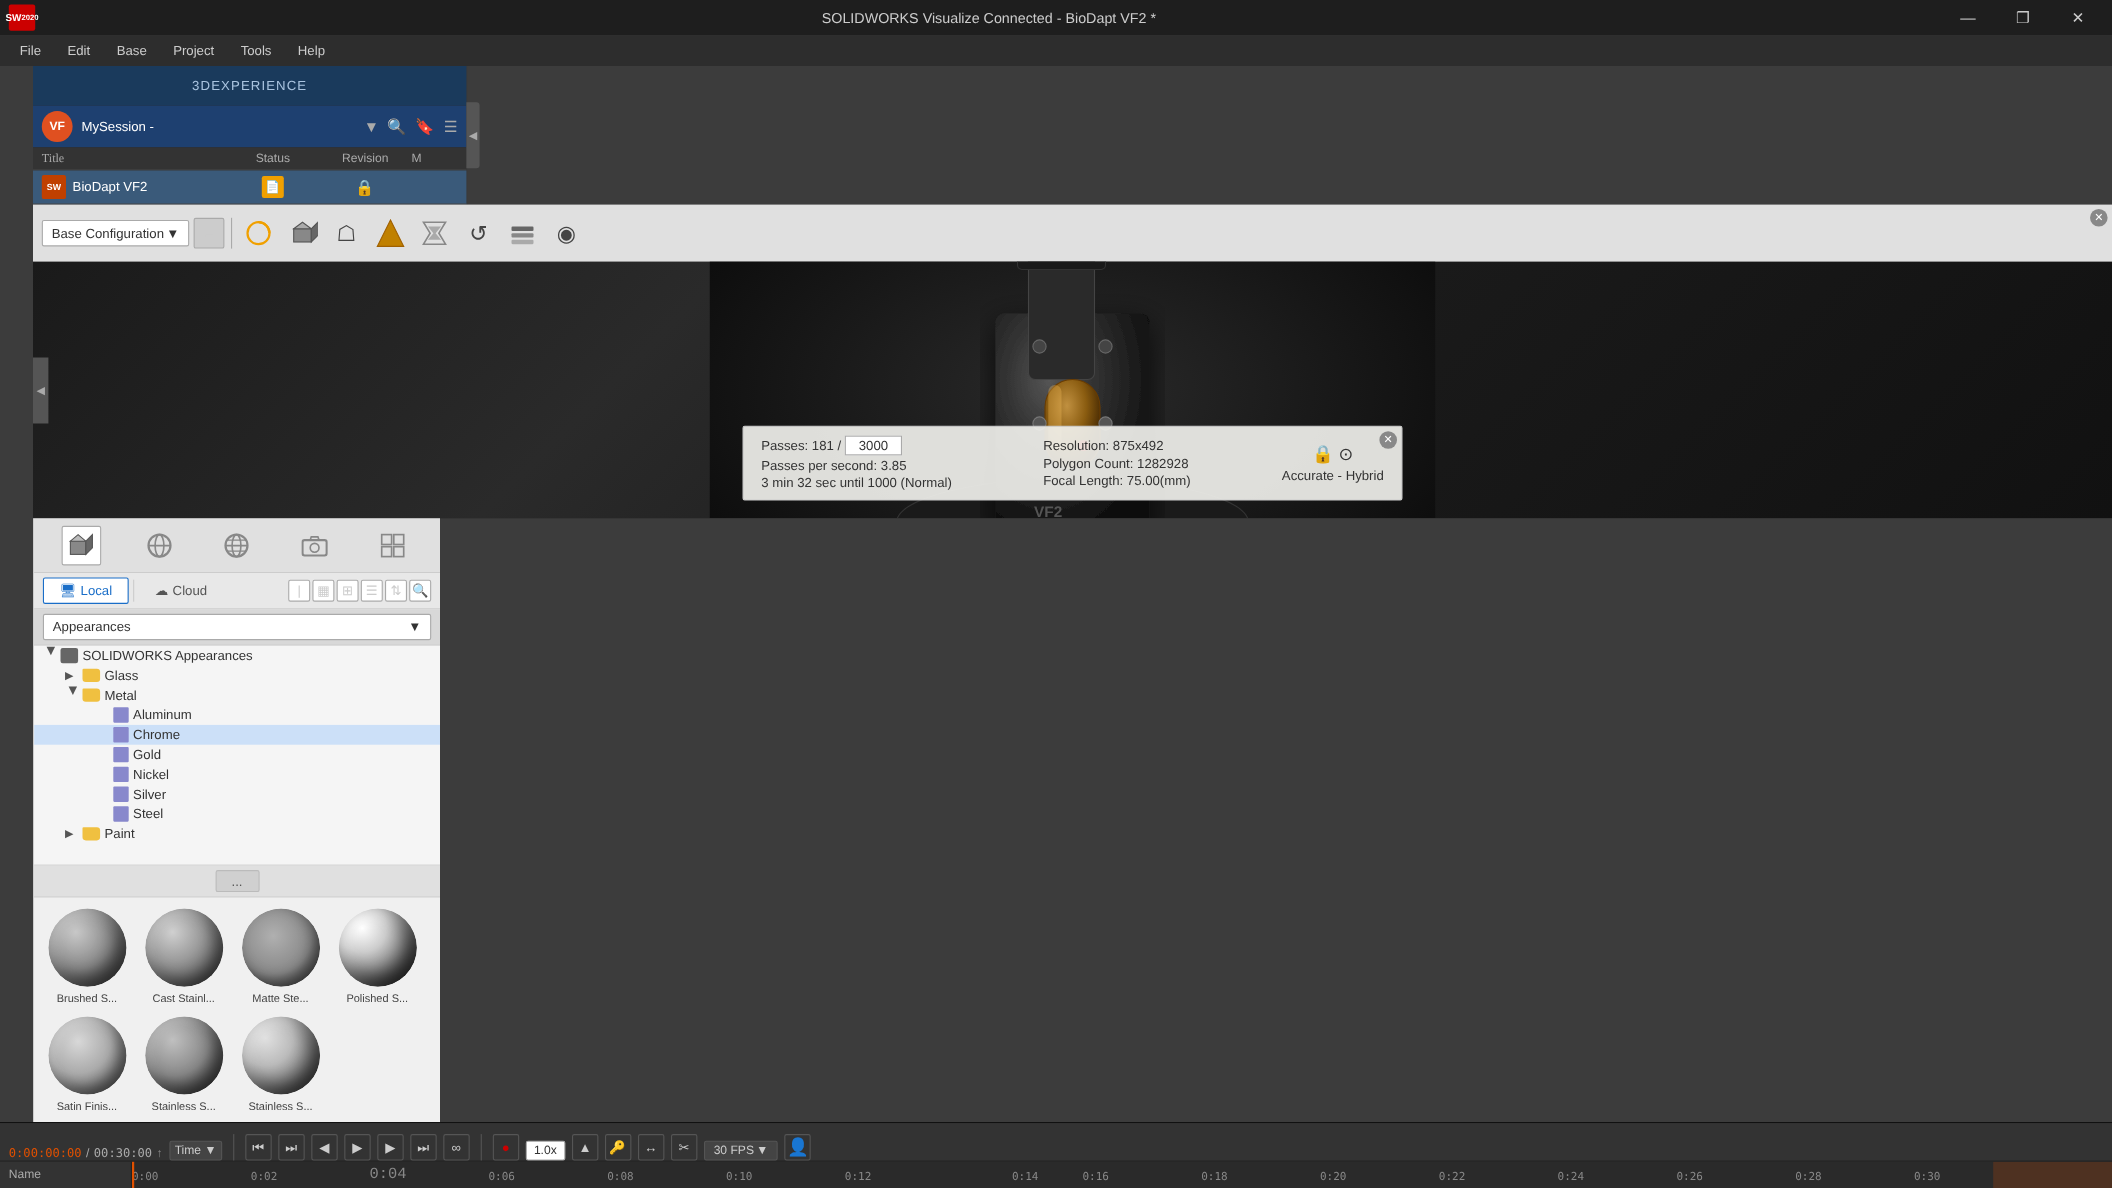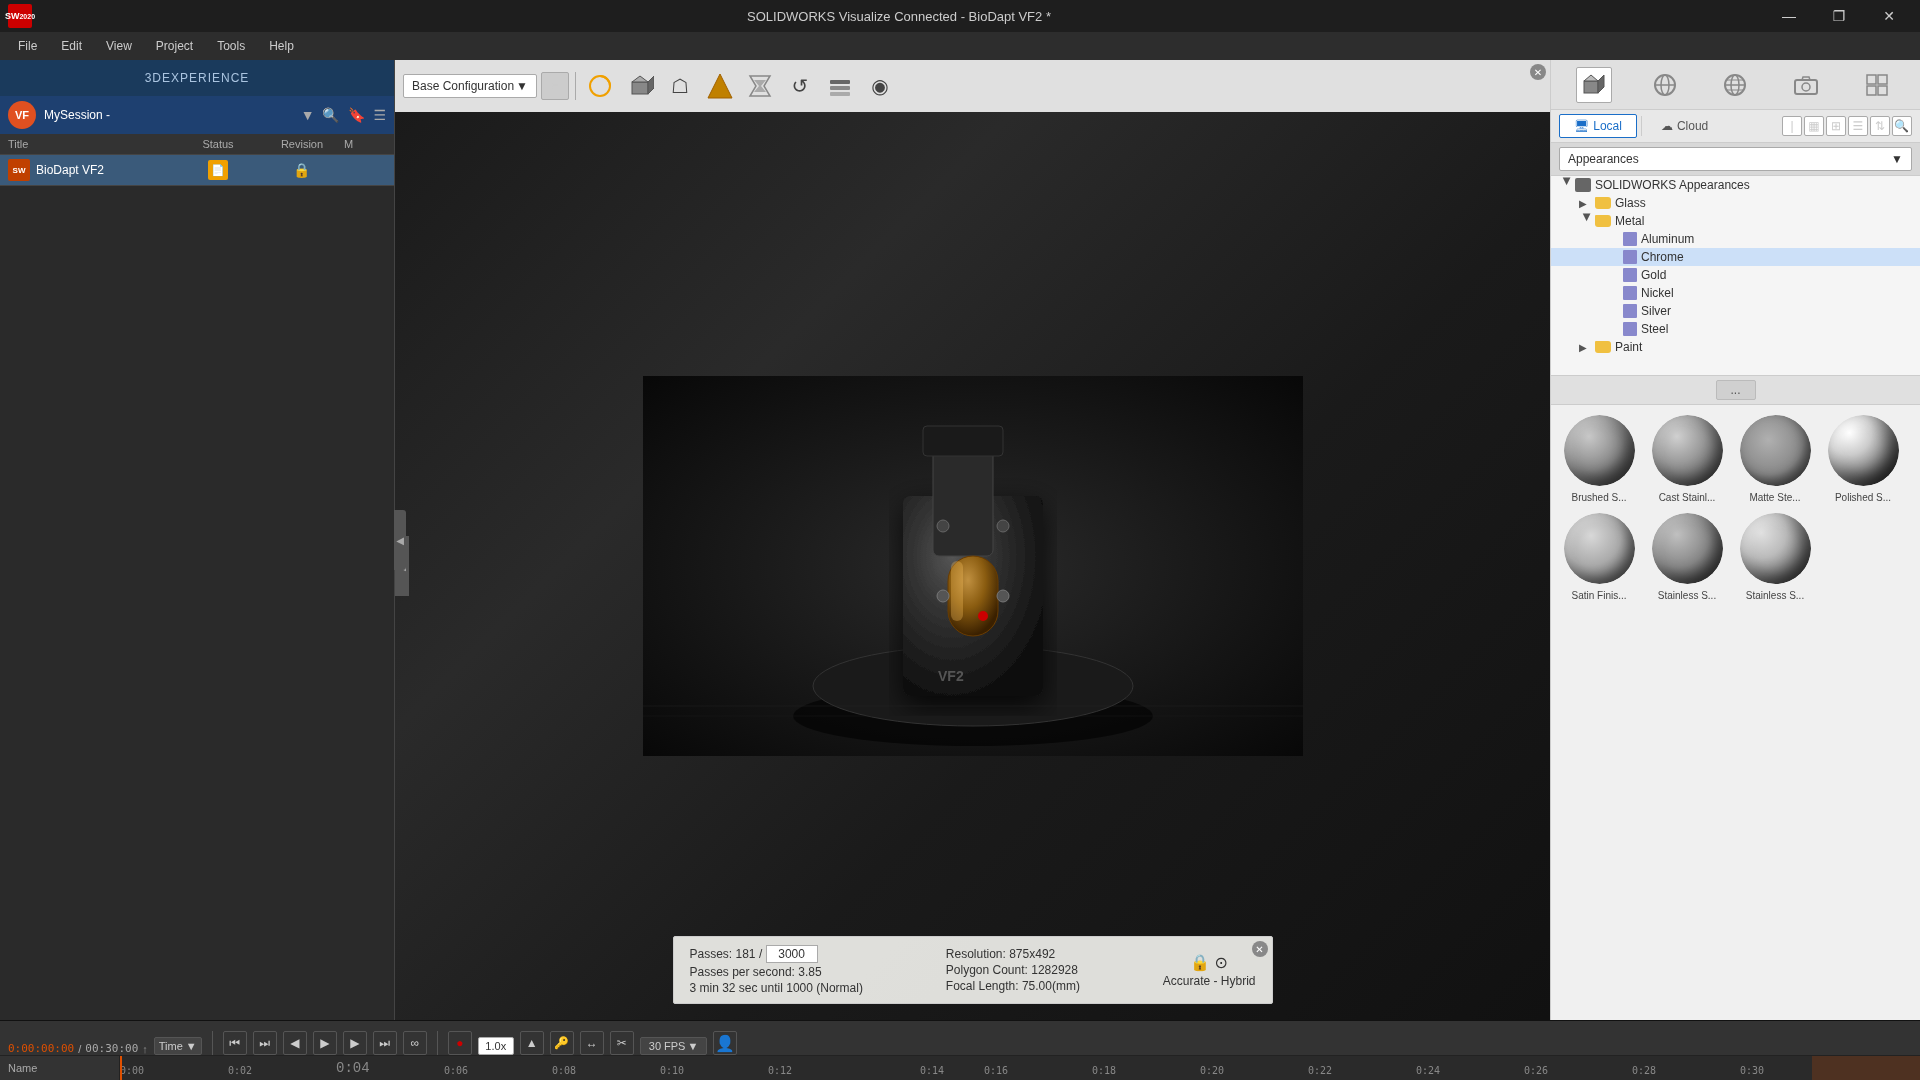--- a/index.html
+++ b/index.html
@@ -30,22 +30,23 @@
       padding: 0 8px;
       gap: 4px;
       flex-shrink: 0;
     }
     .menu-item { padding: 4px 10px; color: #ccc; cursor: pointer; font-size: 12px; border-radius: 2px; }
 
     
     .main-layout {
       flex: 1;
       display: flex;
-      flex-direction: row;
+      flex-direction: column;
       overflow: hidden;
+      margin-left: 30px;
     }
 
     
     .left-sidebar {
       width: 395px;
       background: #2a2a2a;
       display: flex;
       flex-direction: column;
       flex-shrink: 0;
       border-right: 1px solid #444;
@@ -76,21 +77,21 @@
     .session-icon { color: #aaa; cursor: pointer; font-size: 14px; }
 
     .file-table-header {
       display: flex;
       background: #333;
       padding: 4px 8px;
       font-size: 11px;
       color: #aaa;
       border-bottom: 1px solid #444;
     }
-    .file-table-header .col-title { flex: 2; }
+    .file-table-header .col-title { flex: 2; font-family: Liberation Serif, serif; }
     .file-table-header .col-status { flex: 1; text-align: center; }
     .file-table-header .col-revision { flex: 1; text-align: center; }
     .file-table-header .col-m { flex: 0.5; }
 
     .file-table-row {
       display: flex;
       align-items: center;
       padding: 4px 8px;
       background: #3a5a7a;
       border-bottom: 1px solid #444;
@@ -417,21 +418,21 @@
   <div class="title-bar-controls">
     <button class="title-bar-btn">—</button>
     <button class="title-bar-btn">❐</button>
     <button class="title-bar-btn close">✕</button>
   </div>
 </div>
 
 <div class="menu-bar">
   <div class="menu-item">File</div>
   <div class="menu-item">Edit</div>
-  <div class="menu-item">View</div>
+  <div class="menu-item">Base</div>
   <div class="menu-item">Project</div>
   <div class="menu-item">Tools</div>
   <div class="menu-item">Help</div>
 </div>
 
 <div class="main-layout">
 
   <div class="left-sidebar" style="position:relative;">
     <div class="session-bar">
       <span>3DEXPERIENCE</span>

